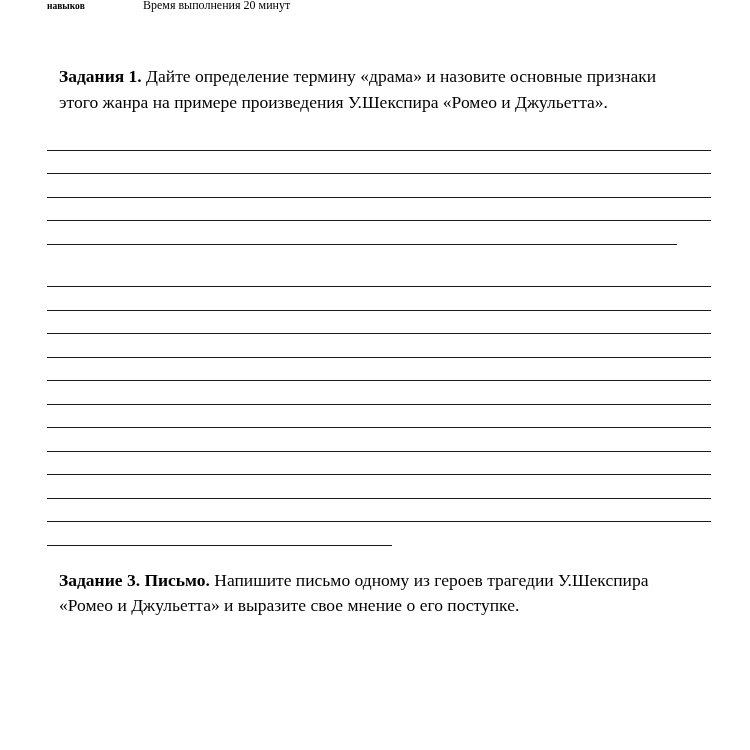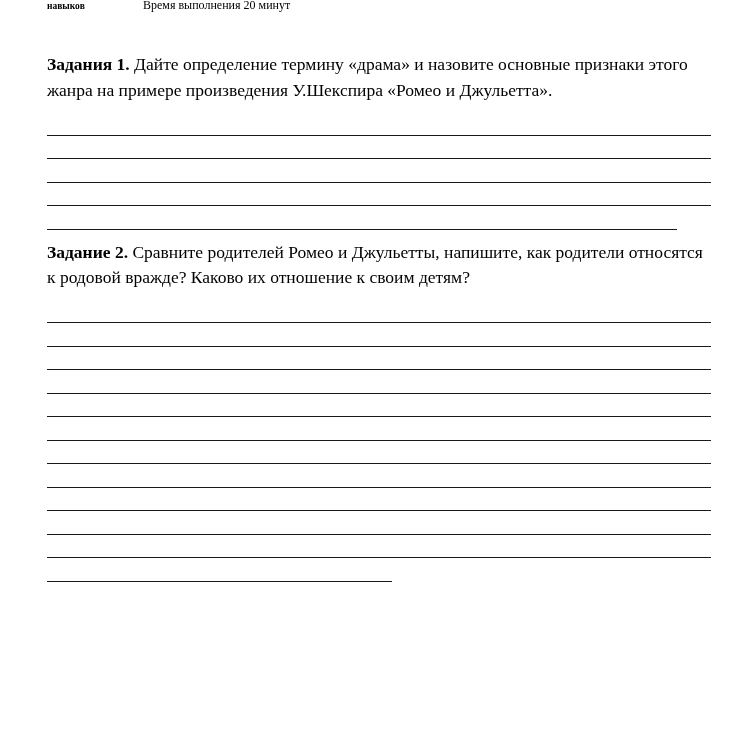--- a/index.html
+++ b/index.html
@@ -58,21 +58,21 @@
     width: 664px;
   }
 
   .task-block {
     margin: 0;
   }
   .task-text {
     font-size: 17.5px;
     line-height: 25.5px;
     text-align: left;
-    margin: 0;
+    margin: 12px;
   }
   .task-label {
     font-weight: bold;
   }
 
   .lines {
     margin-top: 9px;
   }
   .rule {
     border-bottom: 1.3px solid #1a1a1a;
@@ -122,21 +122,20 @@
           </div>
         <div class="rule-row">
             <div class="rule w-95"></div>
           </div>
       </div>
     </div>
 
     <div class="gap-sm"></div>
 
     <div class="task-block">
-      <p class="task-text"><span class="task-label">Задание 2.</span><span> Сравните родителей Ромео и Джульетты, напишите, как родители относятся к родовой вражде? Каково их отношение к своим детям?</span></p>
       <div class="lines">
         <div class="rule-row">
             <div class="rule w-full"></div>
           </div>
         <div class="rule-row">
             <div class="rule w-full"></div>
           </div>
         <div class="rule-row">
             <div class="rule w-full"></div>
           </div>
@@ -165,15 +164,18 @@
             <div class="rule w-full"></div>
           </div>
         <div class="rule-row">
             <div class="rule w-55"></div>
           </div>
       </div>
     </div>
 
     <div class="gap-sm"></div>
 
+    <div class="task-block">
+      <p class="task-text"><span class="task-label">Задание 3. Письмо.</span><span> Напишите письмо одному из героев трагедии У.Шекспира «Ромео и Джульетта» и выразите свое мнение о его поступке.</span></p>
+    </div>
 
   </div>
 </div>
 
 </body></html>

